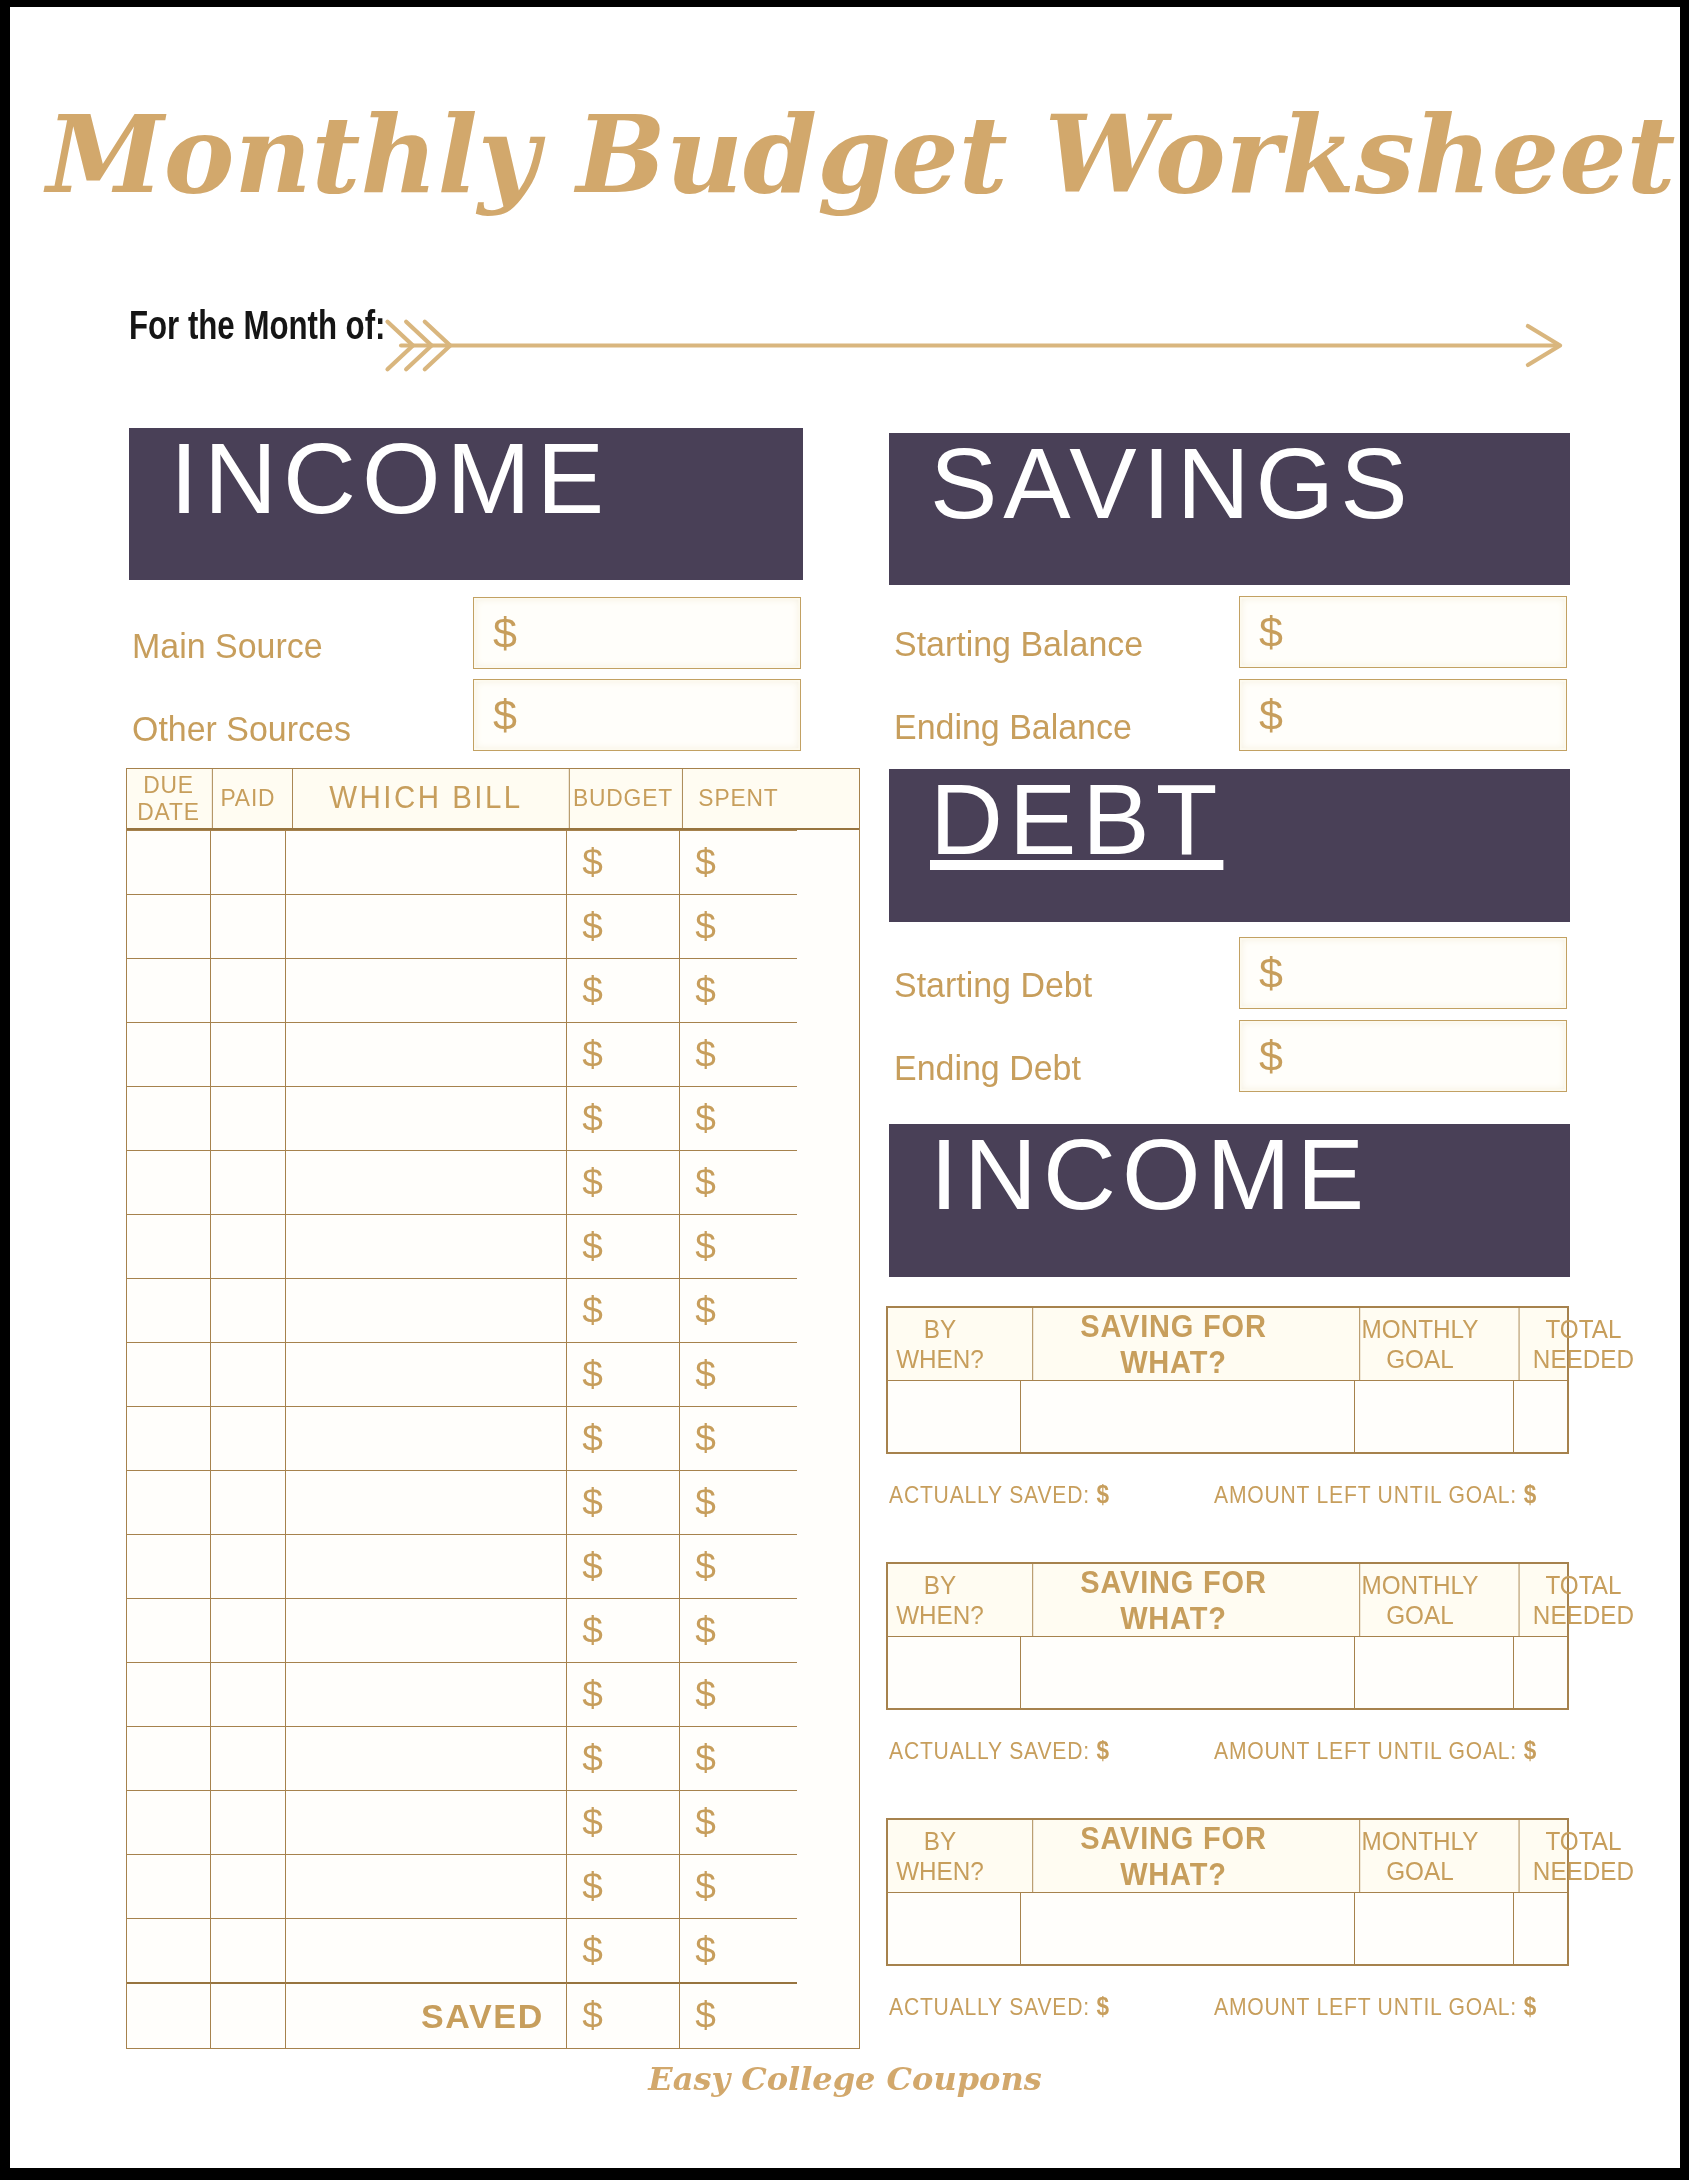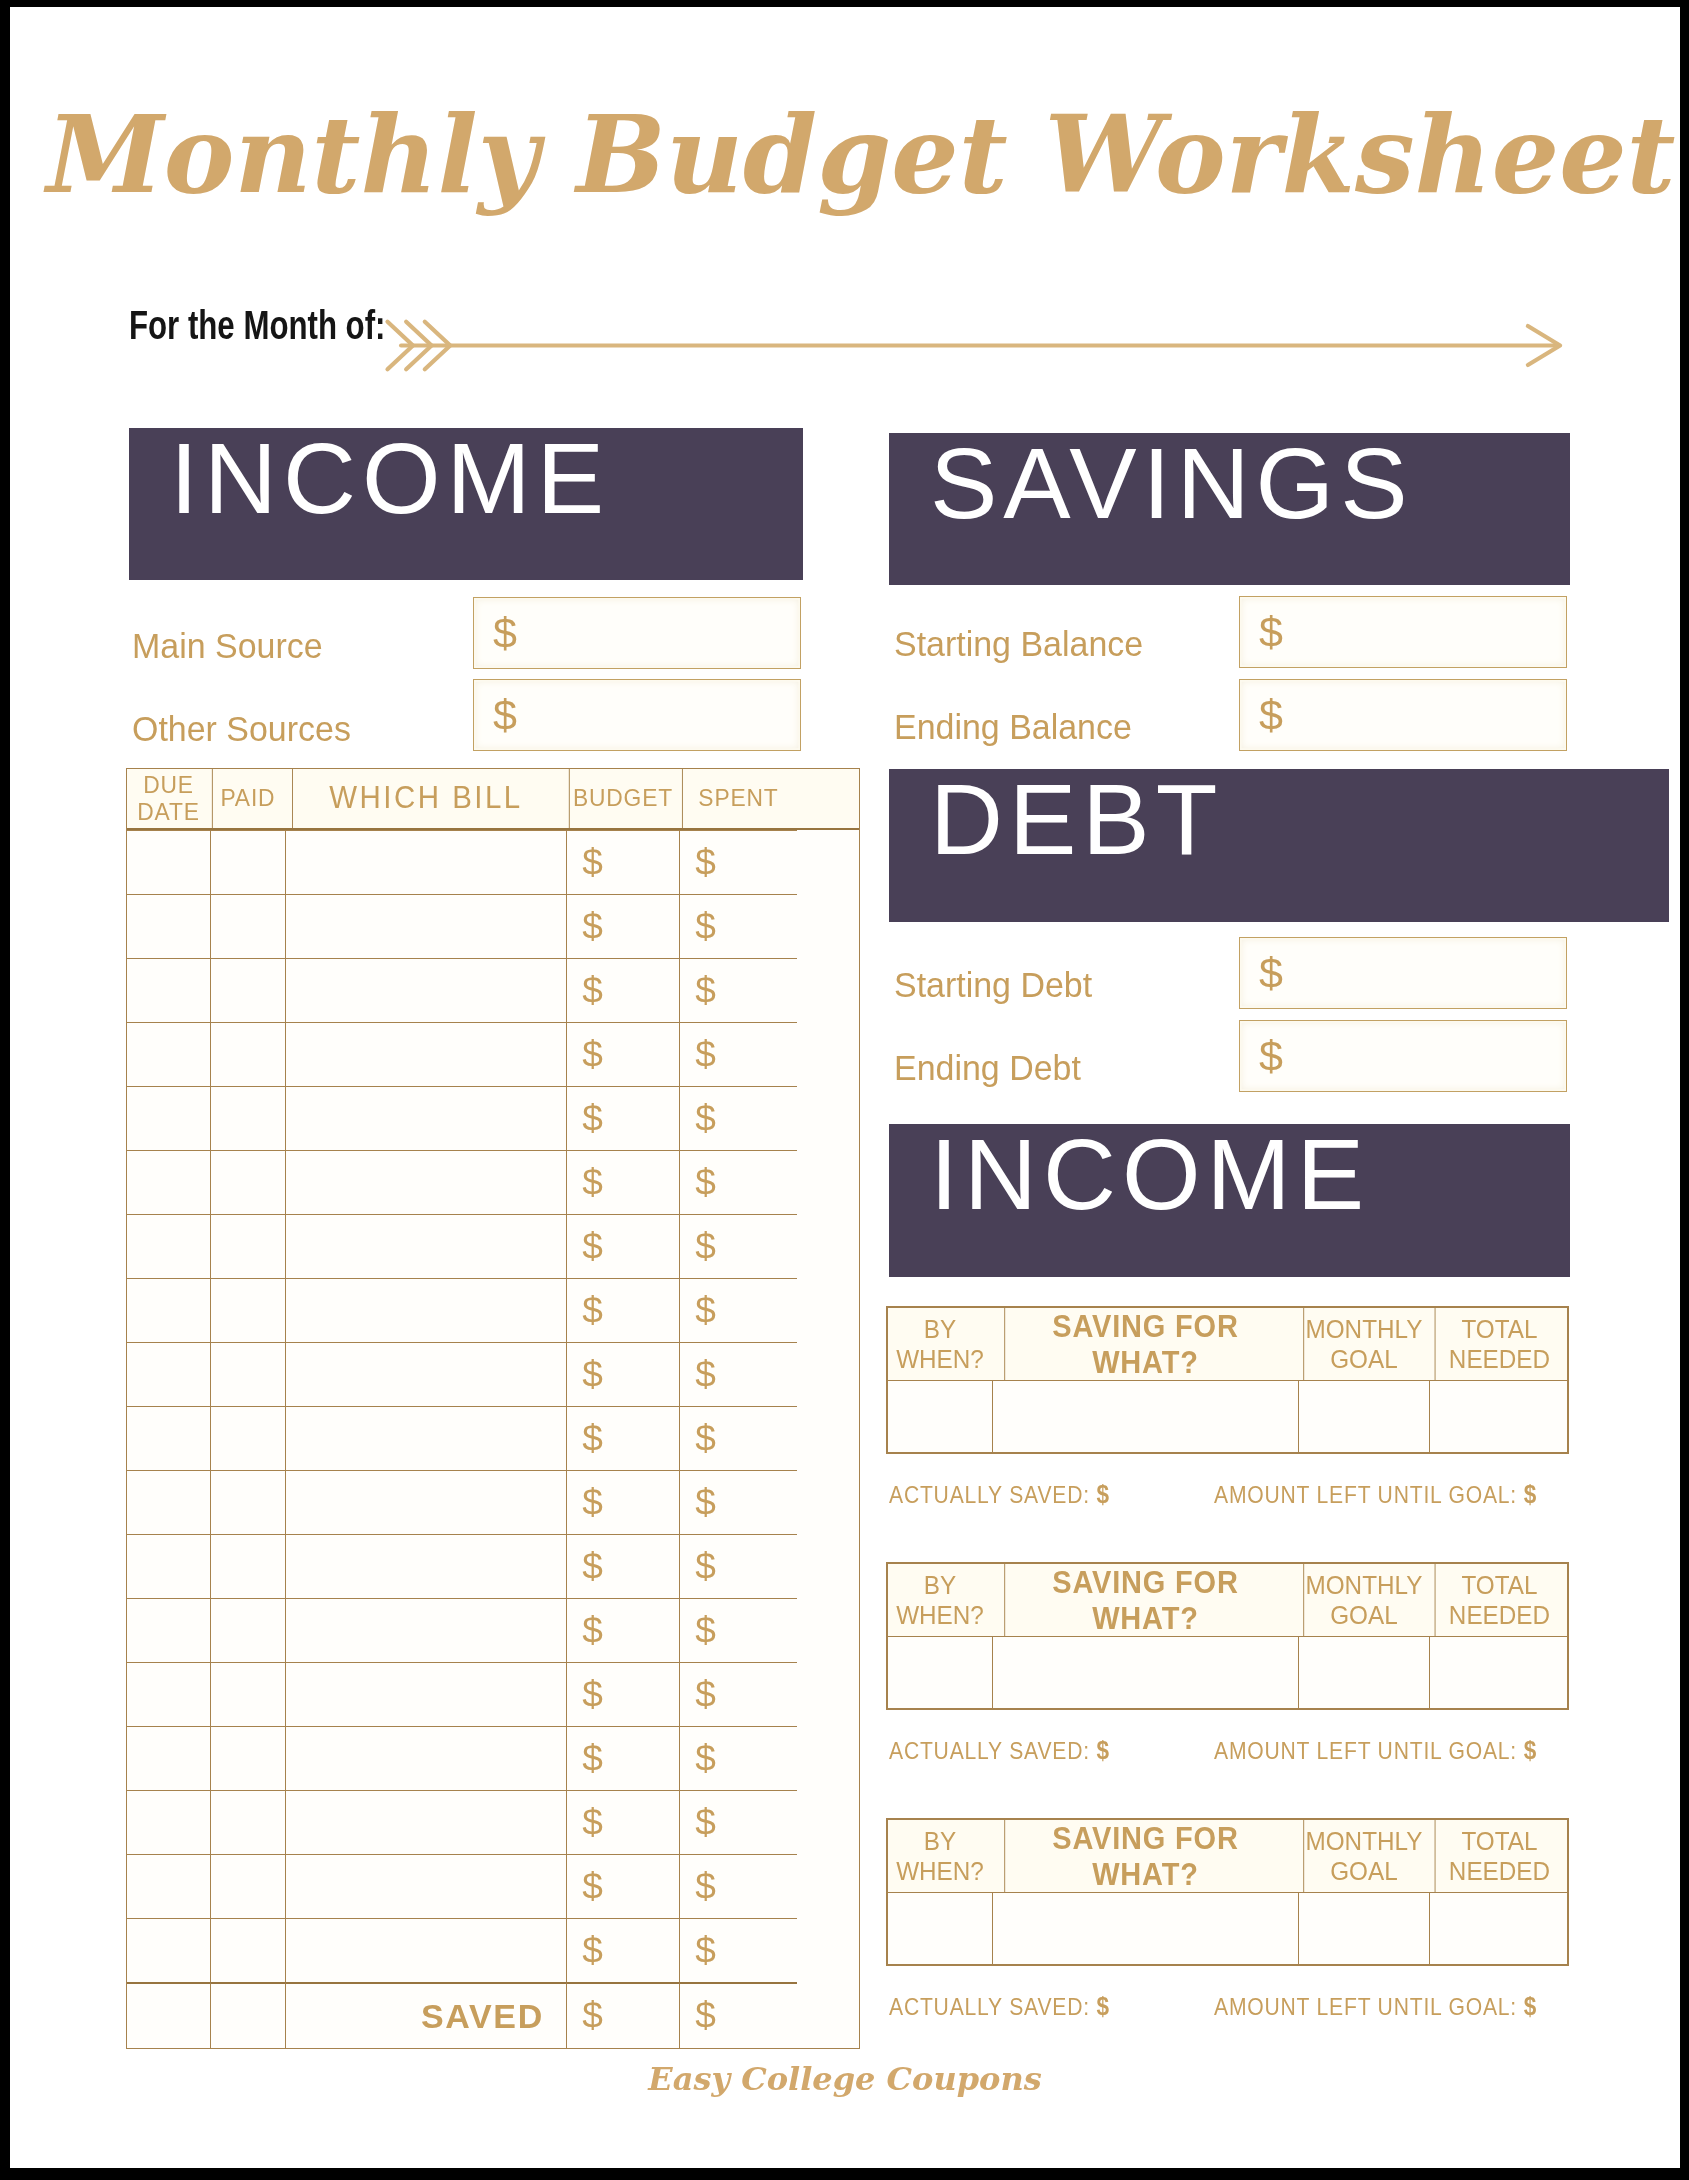--- a/index.html
+++ b/index.html
@@ -50,21 +50,21 @@
     color: #fff;
     font-weight: 300;
     font-size: 101px;
     letter-spacing: 6px;
     display: flex;
     padding-left: 41px;
     line-height: 1;
   }
   .band-income  { left: 129px;  top: 428px;  width: 674px; height: 152px; }
   .band-savings { left: 889px; top: 433px;  width: 681px; height: 152px; }
-  .band-debt    { left: 889px; top: 769px;  width: 780px; height: 153px; }
+  .band-debt    { left: 889px; top: 769px;  width: 681px; height: 153px; text-decoration: underline; }
   .band-goals   { left: 889px; top: 1124px; width: 681px; height: 153px; }
   
   .field-label {
     position: absolute;
     color: var(--gold, #c79e5c);
     font-size: 35px;
     white-space: nowrap;
     transform: scaleX(0.97);
     transform-origin: left center;
   }
@@ -122,21 +122,21 @@
     letter-spacing: 1.7px;
   }
   
   .goal-blocks { position: absolute; left: 886px; top: 1306px; width: 685px; }
   .goal-block { position: relative; height: 256px; }
   .gtable {
     border: 2.6px solid var(--line, #a6824d);
     background: #fffefb;
     width: 683px;
   }
-  .grow { display: grid; grid-template-columns: 104px 306px 131px 140px; }
+  .grow { display: grid; grid-template-columns: 104px 306px 131px 140px; gap: 28px; }
   .grow > div { border-left: 1.7px solid var(--line, #a6824d); }
   .grow > div:first-child { border-left: none; }
   .ghead { height: 73px; border-bottom: 1.7px solid var(--line, #a6824d); background: #fffcf2; }
   .ghead > div {
     display: flex; align-items: center; justify-content: center;
     text-align: center;
     color: var(--gold, #c79e5c);
     font-size: 26.4px;
     line-height: 1.15;
     transform: scaleX(0.92);

